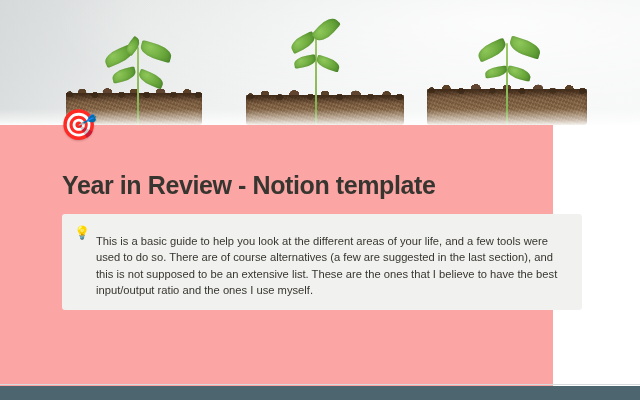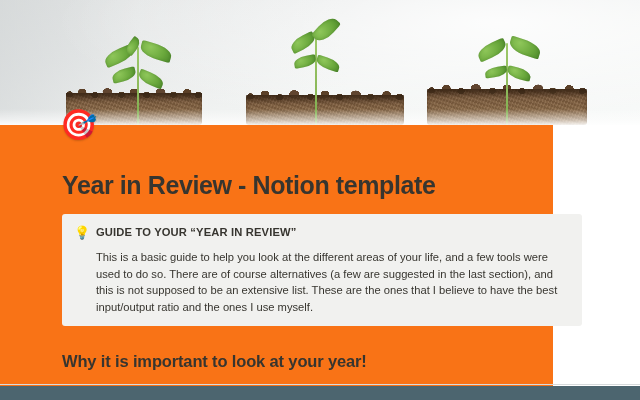--- a/index.html
+++ b/index.html
@@ -116,21 +116,21 @@
     text-shadow: 0 1px 2px rgba(0,0,0,0.18);
   }
 
   
   .body-area {
     position: absolute;
     left: 0;
     top: 125px;
     width: 553px;
     height: 261px;
-    background: #f97316;
+    background: #fca5a5;
   }
 
   .page-title {
     position: absolute;
     left: 62px;
     top: 46px;
     font-size: 25px;
     font-weight: 700;
     letter-spacing: -0.4px;
     color: #37352f;
@@ -246,25 +246,23 @@
 
   <div class="dart-emoji">🎯</div>
 
   <div class="body-area">
 
     <div class="page-title">Year in Review - Notion template</div>
 
     <div class="callout">
       <div class="callout-icon">💡</div>
       <div class="callout-body">
-        <div class="callout-heading">GUIDE TO YOUR “YEAR IN REVIEW”</div>
         <div class="callout-paragraph">This is a basic guide to help you look at the different areas of your life, and a few tools were used to do so. There are of course alternatives (a few are suggested in the last section), and this is not supposed to be an extensive list. These are the ones that I believe to have the best input/output ratio and the ones I use myself.</div>
       </div>
     </div>
 
-    <div class="section-heading">Why it is important to look at your year!</div>
 
   </div>
 
   <div class="bottom-divider"></div>
   <div class="bottom-bar"></div>
 
 </div>
 
 </body></html>

